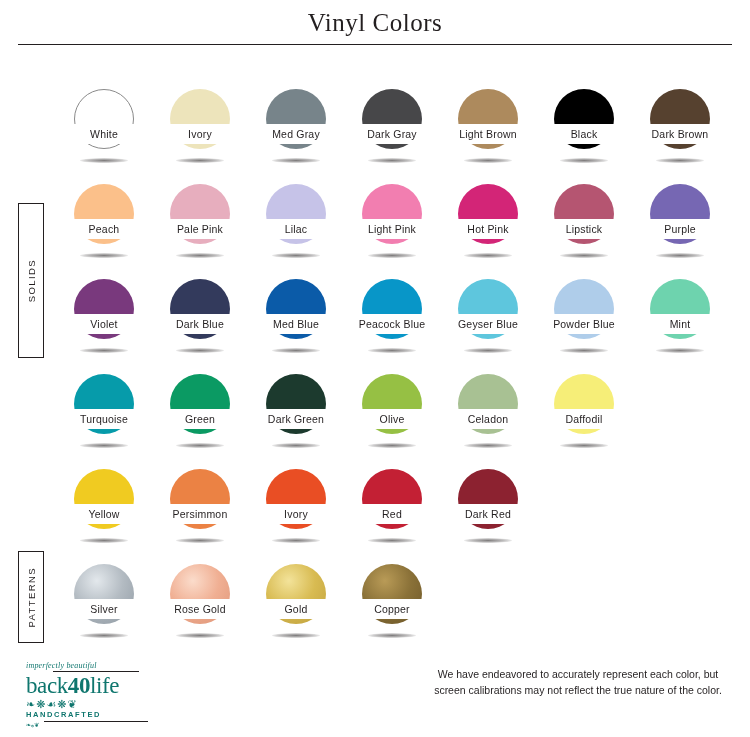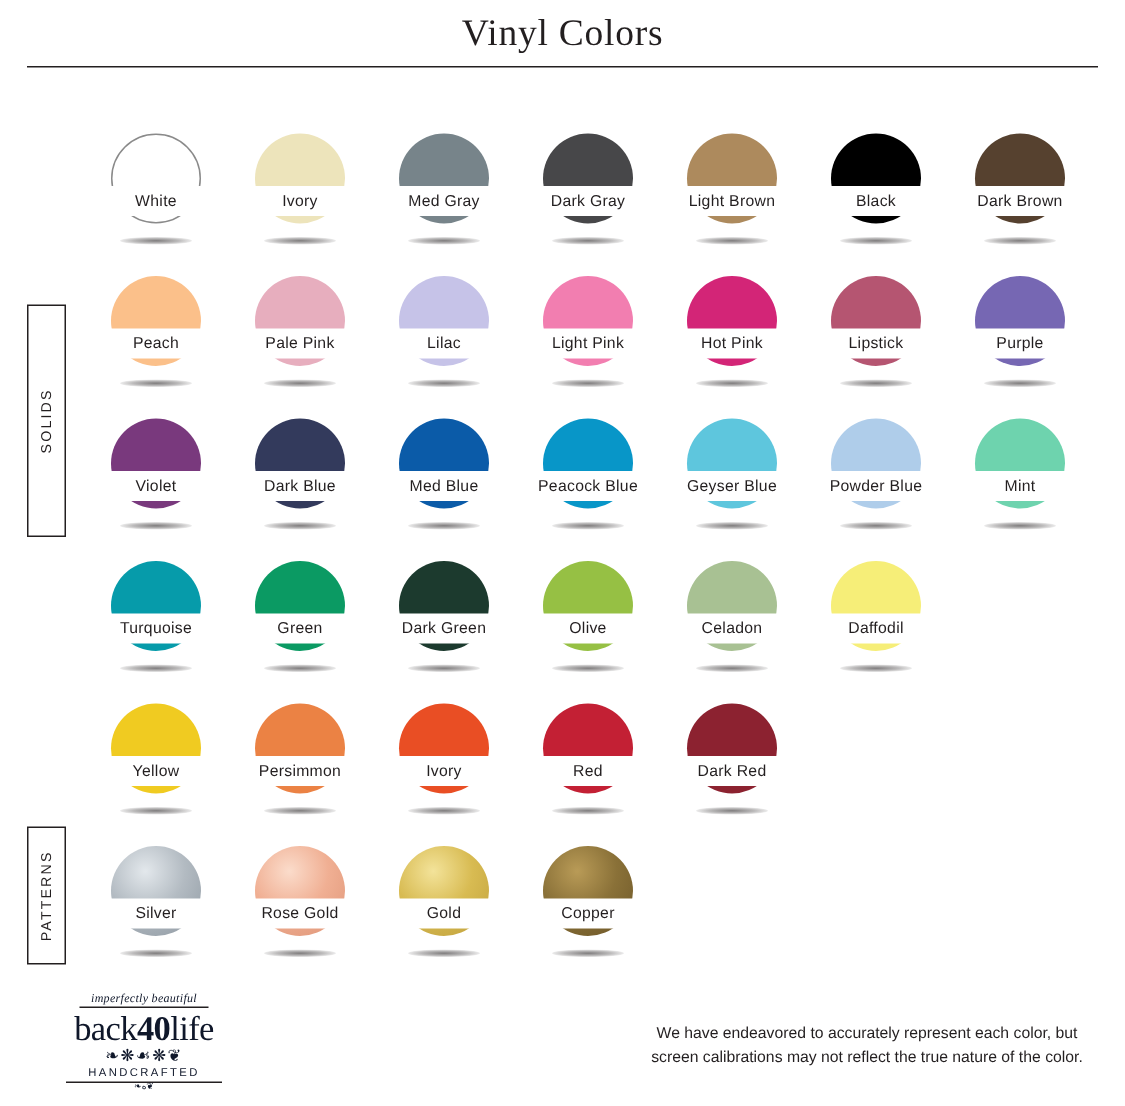--- a/index.html
+++ b/index.html
@@ -138,22 +138,21 @@
     left: 0;
     top: 660px;
     width: 750px;
     height: 77px;
   }
   .logo {
     position: absolute;
     left: 26px;
     top: 2px;
     width: 140px;
-    text-align: center;
-    color: #0f172a;
+    color: #0f766e;
   }
   .logo .script {
     font-family: "Liberation Serif", serif;
     font-style: italic;
     font-size: 8px;
     letter-spacing: 0.2px;
     line-height: 1;
     margin-bottom: 1px;
   }
   .logo .script-rule {
@@ -172,36 +171,36 @@
   .logo .flourish {
     font-family: "Liberation Serif", serif;
     font-size: 11px;
     line-height: 1;
     letter-spacing: 1px;
     margin: 1px 0 1px 0;
   }
   .logo .handcrafted {
     font-family: "Liberation Sans", sans-serif;
     font-size: 7.5px;
-    font-weight: 400;
+    font-weight: 700;
     letter-spacing: 1.6px;
     line-height: 1;
   }
   .logo .bottom-rule {
     width: 104px;
     height: 1px;
     background: #231f20;
     margin: 2px auto 0 auto;
   }
   .logo .tiny { font-size: 6px; line-height: 1; letter-spacing: 1px; }
 
   .disclaimer {
     position: absolute;
     right: 22px;
-    top: 22px;
+    top: 7px;
     width: 300px;
     text-align: center;
     font-family: "Liberation Sans", sans-serif;
     font-size: 10.5px;
     line-height: 1.5;
     color: #231f20;
   }
 </style>
 </head>
 <body>

